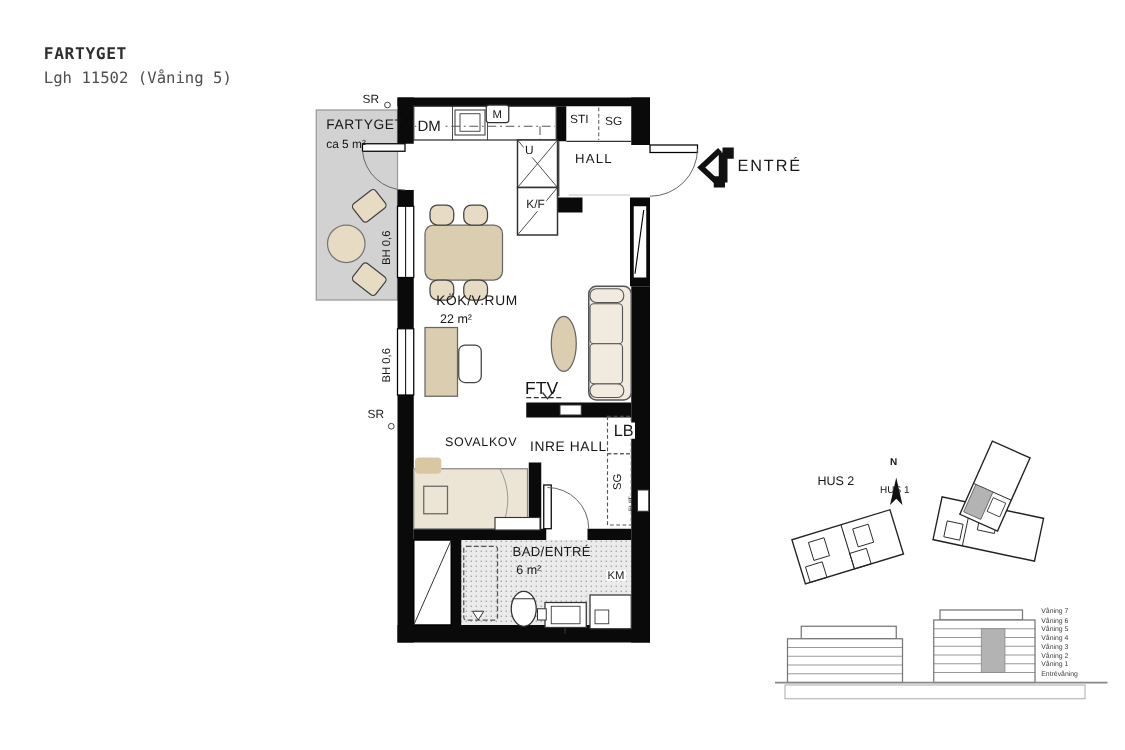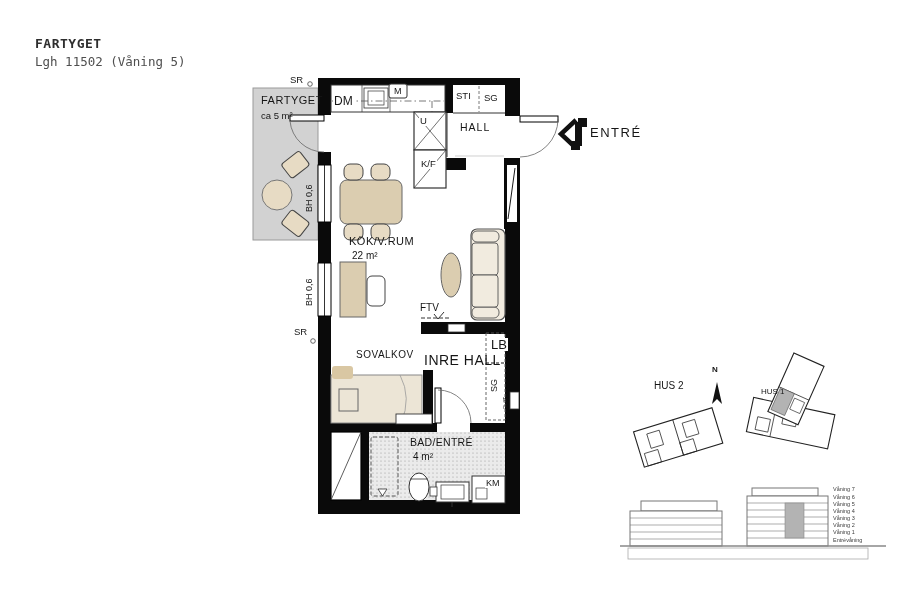--- a/index.html
+++ b/index.html
@@ -200,43 +200,43 @@
   <div class="proj">FARTYGET</div>
   <div class="apt">Lgh 11502 (Våning 5)</div>
 </div>
 
 <div class="lbl" style="left:261px;top:95px;font-size:11px;letter-spacing:.5px">FARTYGET</div>
 <div class="lbl" style="left:261px;top:111px;font-size:9.5px">ca 5 m²</div>
 <div class="lbl" style="left:349px;top:236px;font-size:11px;letter-spacing:.5px">KÖK/V.RUM</div>
 <div class="lbl" style="left:352px;top:251px;font-size:10px">22 m²</div>
 <div class="lbl" style="left:460px;top:122px;font-size:10.5px;letter-spacing:1px">HALL</div>
 <div class="lbl" style="left:356px;top:350px;font-size:10px;letter-spacing:.5px">SOVALKOV</div>
-<div class="lbl" style="left:424px;top:353px;font-size:14px;letter-spacing:.5px">INRE HALL</div>
+<div class="lbl" style="left:424px;top:353px;font-size:11px;letter-spacing:.5px">INRE HALL</div>
 <div class="lbl" style="left:410px;top:437px;font-size:10.5px;letter-spacing:.3px">BAD/ENTRÉ</div>
-<div class="lbl" style="left:413px;top:452px;font-size:10px">4 m²</div>
+<div class="lbl" style="left:413px;top:452px;font-size:10px">6 m²</div>
 <div class="lbl" style="left:590px;top:126px;font-size:13px;letter-spacing:1.5px">ENTRÉ</div>
 
 <div class="lbl bg" style="left:333px;top:95px;font-size:12px">DM</div>
 <div class="lbl" style="left:394px;top:87px;font-size:9px">M</div>
 <div class="lbl" style="left:456px;top:91px;font-size:9.5px">STI</div>
 <div class="lbl" style="left:484px;top:93px;font-size:9.5px">SG</div>
 <div class="lbl bg" style="left:419px;top:116px;font-size:9.5px">U</div>
 <div class="lbl bg" style="left:420px;top:159px;font-size:9.5px">K/F</div>
 <div class="lbl" style="left:290px;top:75px;font-size:9.5px">SR</div>
 <div class="lbl" style="left:294px;top:327px;font-size:9.5px">SR</div>
 <div class="lbl rot" style="left:305px;top:212px;font-size:9px">BH 0,6</div>
 <div class="lbl rot" style="left:305px;top:306px;font-size:9px">BH 0,6</div>
-<div class="lbl" style="left:420px;top:303px;font-size:10px">FTV</div>
+<div class="lbl" style="left:420px;top:303px;font-size:14px">FTV</div>
 <div class="lbl bg" style="left:490px;top:338px;font-size:13px">LB</div>
 <div class="lbl rot bg" style="left:490px;top:393px;font-size:9px">SG</div>
 <div class="lbl rot" style="left:503px;top:409px;font-size:5px">EL/IT</div>
-<div class="lbl bg" style="left:485px;top:479px;font-size:9px">KM</div>
+<div class="lbl bg" style="left:485px;top:456px;font-size:9px">KM</div>
 
 <div class="lbl" style="left:712px;top:366px;font-size:8px;font-weight:bold">N</div>
-<div class="lbl" style="left:761px;top:388px;font-size:8px">HUS 1</div>
+<div class="lbl" style="left:704px;top:388px;font-size:8px">HUS 1</div>
 <div class="lbl" style="left:654px;top:381px;font-size:10px">HUS 2</div>
 
 <div class="flabel" style="left:833px;top:487px">Våning 7</div>
 <div class="flabel" style="left:833px;top:495px">Våning 6</div>
 <div class="flabel" style="left:833px;top:502px">Våning 5</div>
 <div class="flabel" style="left:833px;top:509px">Våning 4</div>
 <div class="flabel" style="left:833px;top:516px">Våning 3</div>
 <div class="flabel" style="left:833px;top:523px">Våning 2</div>
 <div class="flabel" style="left:833px;top:530px">Våning 1</div>
 <div class="flabel" style="left:833px;top:538px">Entrévåning</div>

